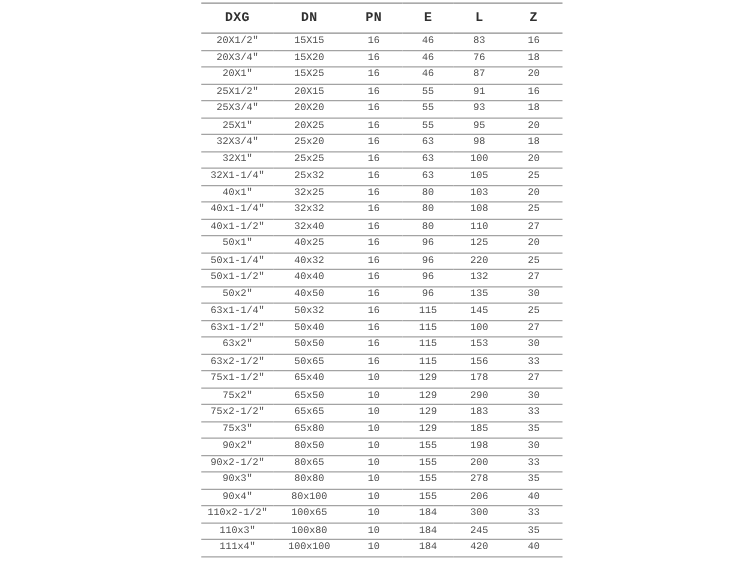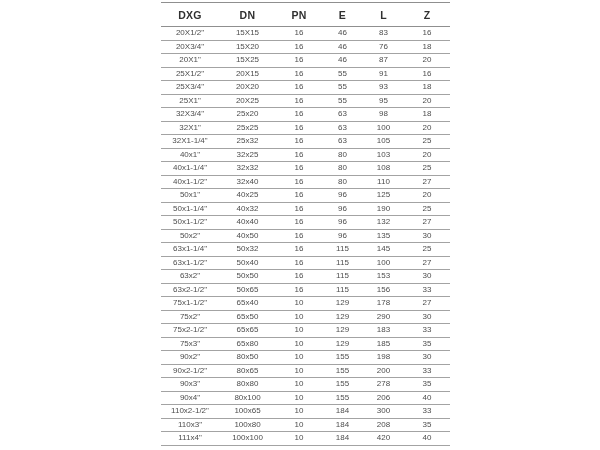--- a/index.html
+++ b/index.html
@@ -6,21 +6,21 @@
     margin: 0;
     padding: 0;
     background: #ffffff;
   }
   .page {
     position: relative;
     width: 540px;
     height: 450px;
     background: #ffffff;
     overflow: hidden;
-    font-family: Liberation Sans, sans-serif;
+    font-family: Liberation Mono, monospace;
   }
   .spec-table {
     position: absolute;
     left: 161px;
     top: 2px;
     width: 289px;
     border-collapse: collapse;
     table-layout: fixed;
   }
   .spec-table th {
@@ -175,21 +175,21 @@
           <td>16</td>
           <td>96</td>
           <td>125</td>
           <td>20</td>
         </tr>
         <tr>
           <td>50x1-1/4"</td>
           <td>40x32</td>
           <td>16</td>
           <td>96</td>
-          <td>190</td>
+          <td>220</td>
           <td>25</td>
         </tr>
         <tr>
           <td>50x1-1/2"</td>
           <td>40x40</td>
           <td>16</td>
           <td>96</td>
           <td>132</td>
           <td>27</td>
         </tr>
@@ -303,21 +303,21 @@
           <td>10</td>
           <td>184</td>
           <td>300</td>
           <td>33</td>
         </tr>
         <tr>
           <td>110x3"</td>
           <td>100x80</td>
           <td>10</td>
           <td>184</td>
-          <td>208</td>
+          <td>245</td>
           <td>35</td>
         </tr>
         <tr>
           <td>111x4"</td>
           <td>100x100</td>
           <td>10</td>
           <td>184</td>
           <td>420</td>
           <td>40</td>
         </tr>

